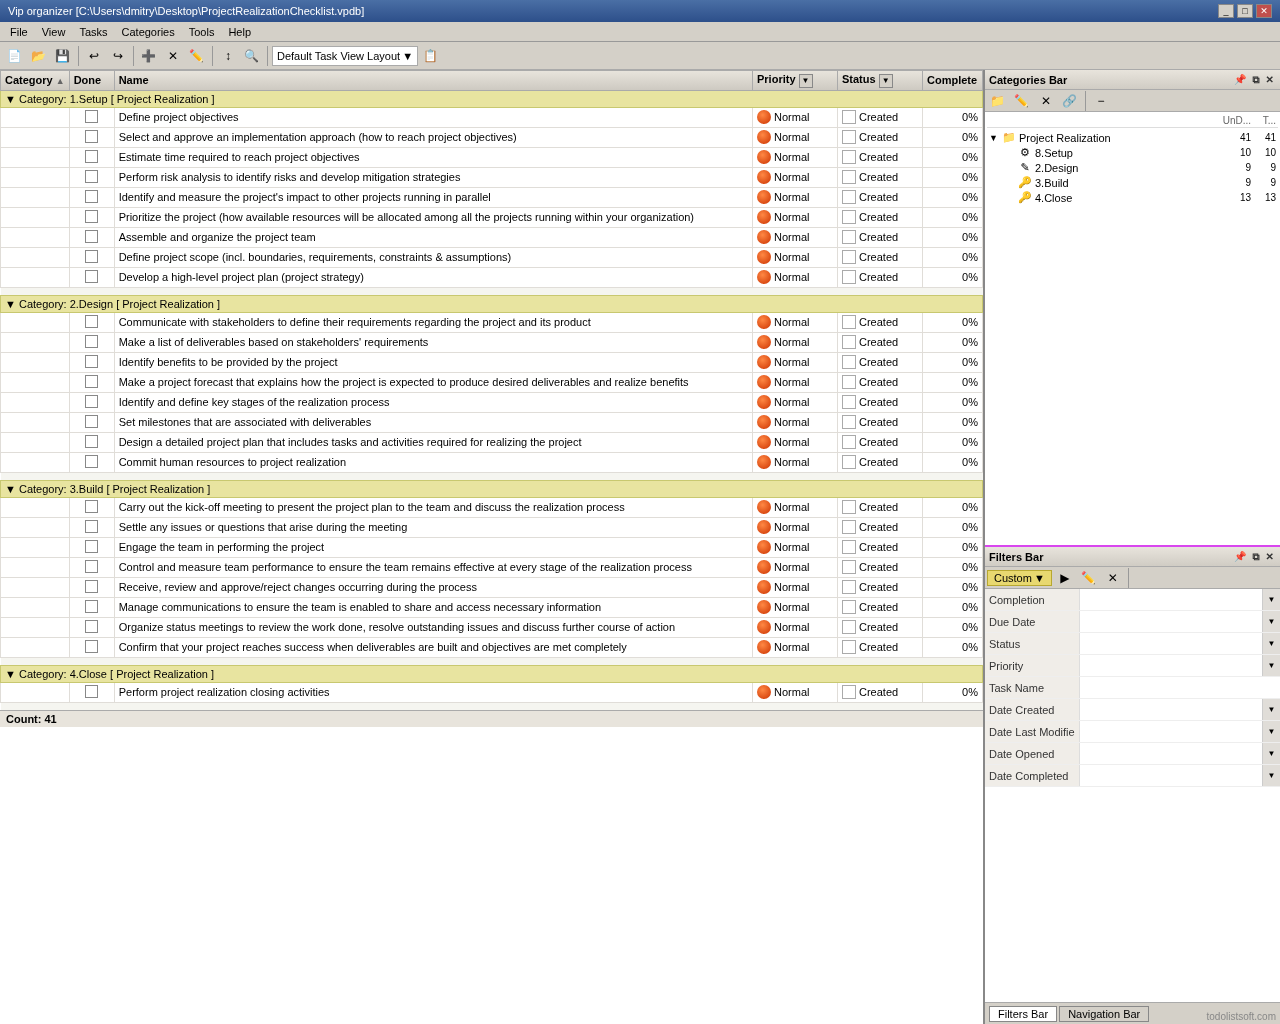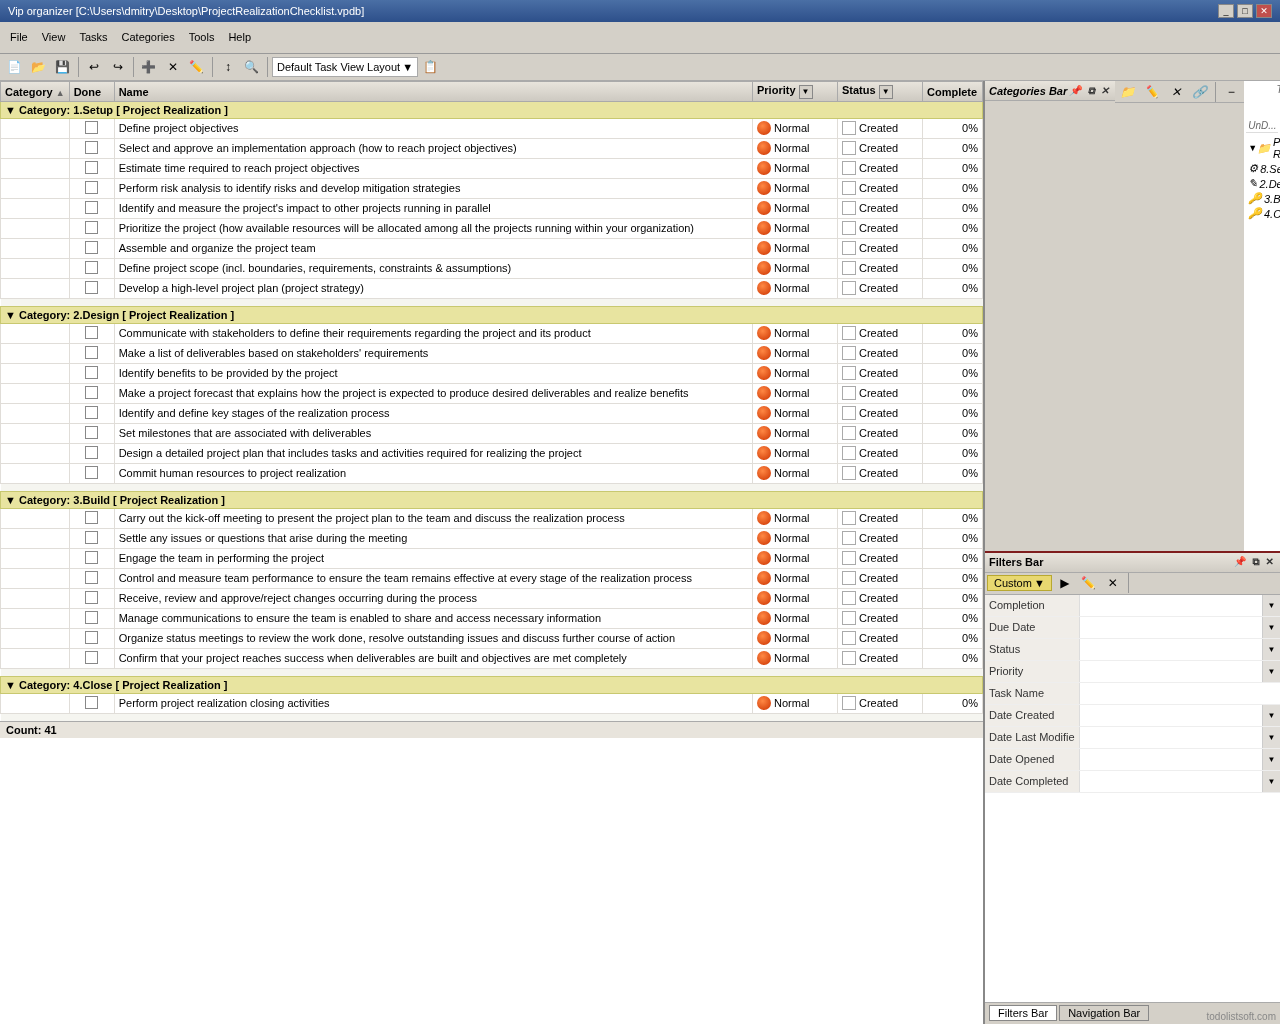--- a/index.html
+++ b/index.html
@@ -21,21 +21,21 @@
     .win-btn.maximize { background: #d4d0c8; }
     .win-btn.close { background: #c0504d; color: white; }
     
     
     .menu-bar {
       background: #d4d0c8;
       border-bottom: 1px solid #999;
       padding: 2px 4px;
       display: flex;
       gap: 2px;
-      height: 32px;
+      height: 20px;
       align-items: center;
     }
     .menu-item { padding: 1px 6px; font-size: 11px; cursor: pointer; }
     
     
     .toolbar {
       background: #d4d0c8;
       border-bottom: 1px solid #aaa;
       padding: 2px 4px;
       display: flex;
@@ -75,24 +75,23 @@
     .right-panels {
       width: 295px;
       display: flex;
       flex-direction: column;
       background: #d4d0c8;
     }
     
     
     .category-bar {
       height: 50%;
-      border-bottom: 2px solid #7f1d1d;
-      display: flex;
-      flex-direction: row;
-      font-style: italic;
+      border-bottom: 2px solid #d946ef;
+      display: flex;
+      flex-direction: column;
     }
     .panel-title-bar {
       background: linear-gradient(to bottom, #e8e4dc, #d0ccc4);
       border-bottom: 1px solid #aaa;
       padding: 2px 4px;
       display: flex;
       align-items: center;
       justify-content: space-between;
       height: 20px;
       font-size: 11px;
@@ -119,21 +118,21 @@
     }
     
     .cat-header-row {
       display: flex;
       font-size: 10px;
       color: #666;
       border-bottom: 1px solid #ddd;
       padding: 1px 2px;
       margin-bottom: 2px;
     }
-    .cat-header-row .col-und { width: 30px; text-align: right; margin-top: 36px; }
+    .cat-header-row .col-und { width: 30px; text-align: right; }
     .cat-header-row .col-t { width: 25px; text-align: right; }
     
     .cat-tree-item {
       display: flex;
       align-items: center;
       padding: 1px 2px;
       cursor: pointer;
       font-size: 11px;
     }
     .cat-indent { display: inline-block; }
@@ -262,21 +261,21 @@
     .th-done { width: 45px; text-align: center; }
     .th-priority { width: 85px; }
     .th-status { width: 85px; }
     .th-complete { width: 60px; }
     
     .sort-icon { font-size: 9px; color: #666; }
     
     
     .category-header-row td {
       background: #e8e4a0;
-      font-weight: bold;
+      font-weight: normal;
       font-size: 11px;
       padding: 2px 4px;
       border: 1px solid #c8c870;
     }
     
     
     .task-row td {
       border: 1px solid #e0ddd8;
       padding: 2px 4px;
       font-size: 11px;

